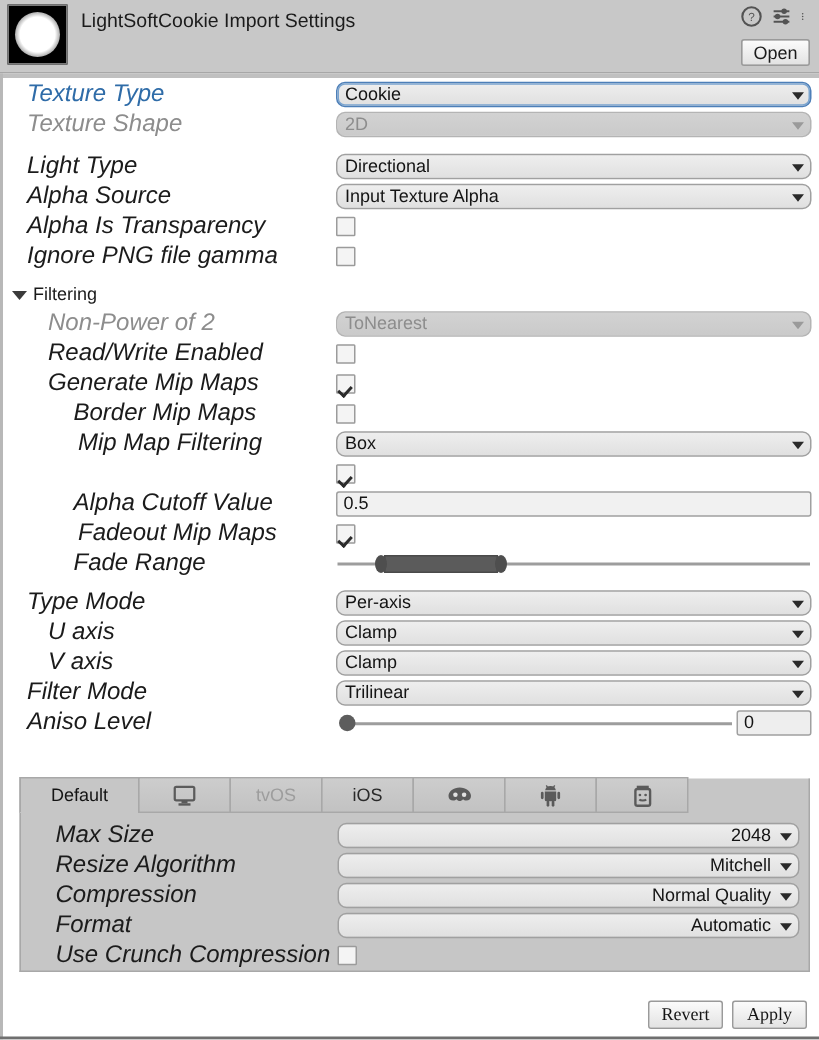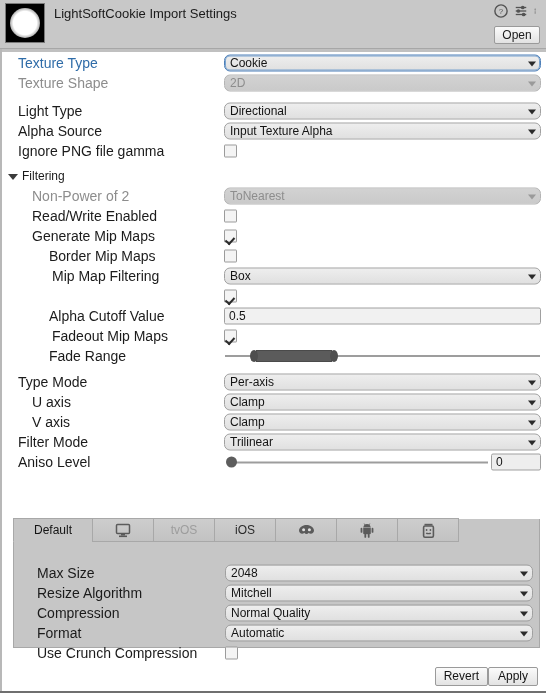--- a/index.html
+++ b/index.html
@@ -40,22 +40,22 @@
     border: 1px solid #9a9a9a; border-radius: 2px; color: #1b1b1b;
     cursor: default;
   }
   .hdr-sep { position: absolute; left: 0; right: 0; top: 48px; height: 1px; background: #a7a7a7; }
   .hdr-sep2 { position: absolute; left: 0; right: 0; top: 49px; height: 3px; background: #c0c0c0; }
 
   
   .body { position: relative; padding-top: 5px; }
   .row { position: relative; height: 20px; display: flex; align-items: center; }
   .lbl {
-    font-size: 14px; color: #1b1b1b; white-space: nowrap;
-    position: absolute; left: 18px; top: 50%; transform: translateY(-50%);
+    font-size: 16px; color: #1b1b1b; white-space: nowrap;
+    position: absolute; left: 18px; top: 50%; transform: translateY(-50%); font-style: italic;
   }
   .lbl.indent1 { left: 32px; }
   .lbl.indent2 { left: 46px; margin-left: 6px; }
   .lbl.indent3 { left: 49px; }
   .lbl.blue { color: #2f6ca8; }
   .lbl.dim { color: #8d8d8d; }
 
   .field { position: absolute; left: 224px; right: 5px; top: 50%; transform: translateY(-50%); }
 
   .dd {
@@ -133,27 +133,27 @@
     border: 1px solid #a8a8a8; border-bottom: 1px solid #a8a8a8;
     background: linear-gradient(#cdcdcd,#c2c2c2); margin-left: -1px; cursor: default;
     font-size: 12px; color: #2a2a2a; position: relative;
   }
   .tab:first-child { margin-left: 0; }
   .tab.default { width: 80px; background: #c6c6c6; border-bottom-color: #c6c6c6; color: #141414; }
   .tab.icon { width: 62px; }
   .tab.dim { color: #9d9d9d; }
   .tab svg { display: block; opacity: .78; }
 
-  .platrows { position: absolute; left: 0; right: 0; top: 40px; padding-top: 4px; }
+  .platrows { position: absolute; left: 0; right: 0; top: 24px; padding-top: 4px; text-align: right; }
   .platrows .lbl { left: 23px; }
   .platrows .field { left: 211px; right: 6px; }
 
   
   .footer { position: absolute; left: 0; right: 0; bottom: 0; height: 45px; }
-  .footer-btns { position: absolute; right: 8px; bottom: 7px; display: flex; gap: 0; }
+  .footer-btns { position: absolute; right: 8px; bottom: 7px; display: flex; gap: 6px; font-family: Liberation Serif, serif; }
   .btn {
     min-width: 50px; height: 19px; line-height: 17px; padding: 0 8px;
     font-size: 12px; text-align: center; color: #141414;
     background: linear-gradient(#fbfbfb,#e3e3e3);
     border: 1px solid #9a9a9a; border-radius: 2px; cursor: default;
   }
   .footer-line { position: absolute; left: 0; right: 0; bottom: 0; height: 2px; background: #6f6f6f; }
   .frame-left { position: absolute; left: 0; top: 49px; bottom: 0; width: 2px; background: #b8b8b8; }
 </style>
 </head>
@@ -230,20 +230,26 @@
     <div class="row">
       <div class="lbl">Alpha Source</div>
       <div class="field">
         <div class="dd">
           <span>Input Texture Alpha</span>
           <span class="arrow"></span>
         </div>
       </div>
     </div>
 
+    <div class="row">
+      <div class="lbl">Alpha Is Transparency</div>
+      <div class="field">
+        <div class="cb"></div>
+      </div>
+    </div>
 
     <div class="row">
       <div class="lbl">Ignore PNG file gamma</div>
       <div class="field">
         <div class="cb"></div>
       </div>
     </div>
 
     <div style="height:5px"></div>
 

